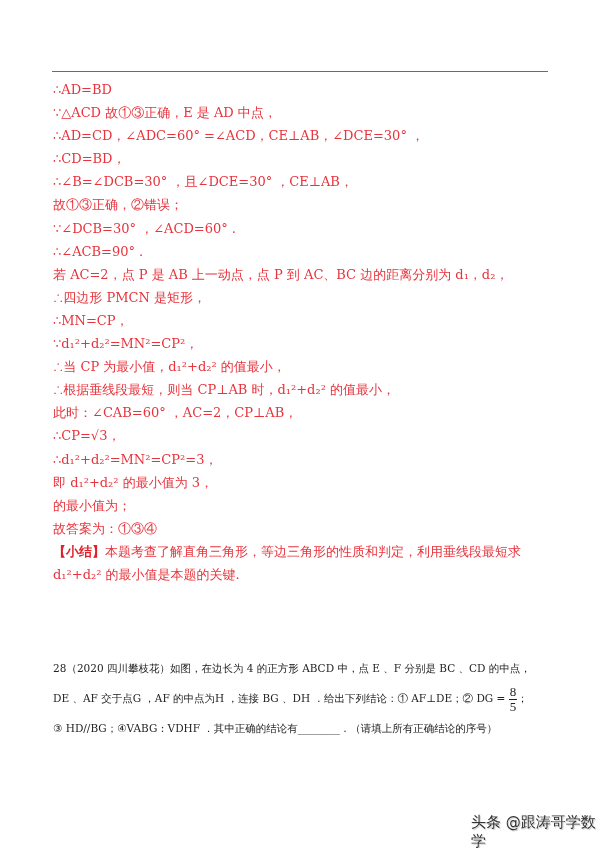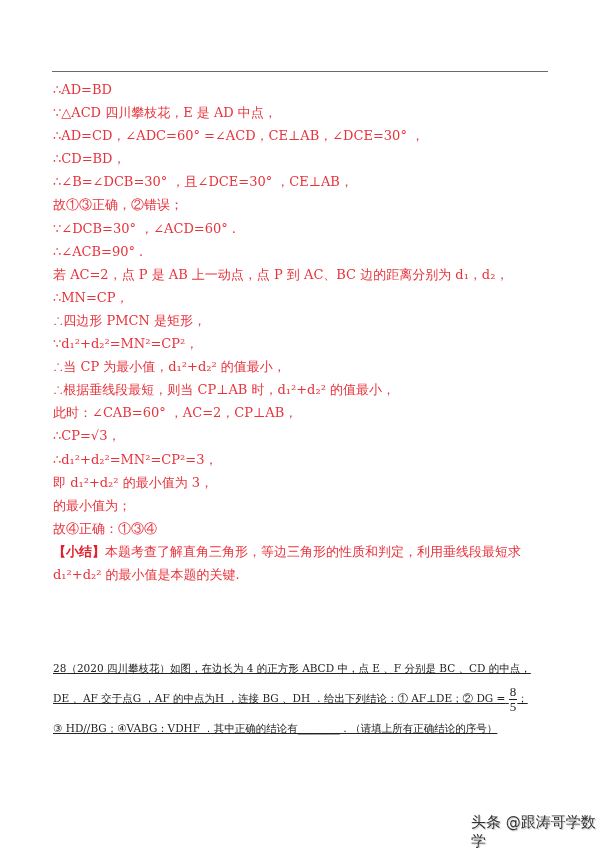--- a/index.html
+++ b/index.html
@@ -7,55 +7,55 @@
          font-family: "DejaVu Serif", "Liberation Serif", serif; }
   .rule { position: absolute; left: 52px; top: 71px; width: 496px; height: 0;
           border-top: 1.2px solid #6b6b6b; }
   .sol { position: absolute; left: 53px; top: 78px; width: 500px; color: #e8333c;
          font-size: 13px; line-height: 23.1px; }
   .sol .line { white-space: nowrap; height: 23.1px; }
   .sum { white-space: normal; line-height: 23px; }
   .sum b { color: #e0202a; font-weight: bold; }
   .prob { position: absolute; left: 53px; top: 655px; width: 510px; color: #222;
           font-size: 10.5px; line-height: 26px; }
-  .prob .pline { white-space: nowrap; text-decoration: underline; }
+  .prob .pline { white-space: nowrap; }
   .frac { display: inline-block; vertical-align: middle; text-align: center;
           font-family: "Liberation Serif", serif; font-size: 13px; line-height: 14px; }
   .frac span { display: block; }
   .frac .num { border-bottom: 1px solid #222; padding: 0 1px; }
   .watermark { position: absolute; left: 471px; top: 813px; color: #333;
                font-family: "DejaVu Sans", sans-serif; font-size: 15px;
                text-shadow: 0 0 2px #fff, 1px 1px 1px #bbb; }
 </style>
 </head>
 <body>
 
 <div class="rule"></div>
 
 <div class="sol">
   <div class="line">∴AD=BD</div>
-  <div class="line">∵△ACD 四川攀枝花，E 是 AD 中点，</div>
+  <div class="line">∵△ACD 故①③正确，E 是 AD 中点，</div>
   <div class="line">∴AD=CD，∠ADC=60° =∠ACD，CE⊥AB，∠DCE=30° ，</div>
   <div class="line">∴CD=BD，</div>
   <div class="line">∴∠B=∠DCB=30° ，且∠DCE=30° ，CE⊥AB，</div>
   <div class="line">故①③正确，②错误；</div>
   <div class="line">∵∠DCB=30° ，∠ACD=60° .</div>
   <div class="line">∴∠ACB=90° .</div>
   <div class="line">若 AC=2，点 P 是 AB 上一动点，点 P 到 AC、BC 边的距离分别为 d₁，d₂，</div>
+  <div class="line">∴四边形 PMCN 是矩形，</div>
   <div class="line">∴MN=CP，</div>
-  <div class="line">∴四边形 PMCN 是矩形，</div>
   <div class="line">∵d₁²+d₂²=MN²=CP²，</div>
   <div class="line">∴当 CP 为最小值，d₁²+d₂² 的值最小，</div>
   <div class="line">∴根据垂线段最短，则当 CP⊥AB 时，d₁²+d₂² 的值最小，</div>
   <div class="line">此时：∠CAB=60° ，AC=2，CP⊥AB，</div>
   <div class="line">∴CP=√3，</div>
   <div class="line">∴d₁²+d₂²=MN²=CP²=3，</div>
   <div class="line">即 d₁²+d₂² 的最小值为 3，</div>
   <div class="line">的最小值为；</div>
-  <div class="line">故④正确：①③④</div>
+  <div class="line">故答案为：①③④</div>
   <div class="sum">
     <b>【小结】</b><span>本题考查了解直角三角形，等边三角形的性质和判定，利用垂线段最短求 d₁²+d₂² 的最小值是本题的关键.</span>
   </div>
 </div>
 
 <div class="prob">
   <div class="pline">
     <span>28</span><span>（2020 四川攀枝花）</span><span>如图，在边长为 4 的正方形 ABCD 中，点 E 、F 分别是 BC 、CD 的中点，</span>
   </div>
   <div class="pline" style="line-height:34px;">

